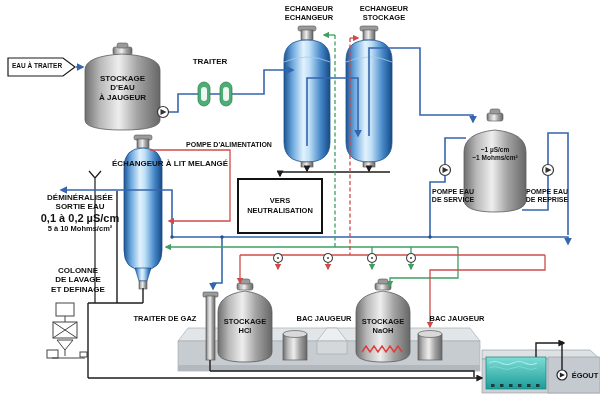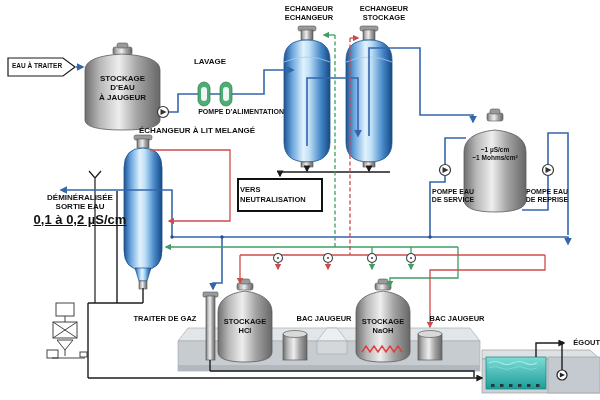--- a/index.html
+++ b/index.html
@@ -4,24 +4,24 @@
 <style>
   html,body{margin:0;padding:0;background:#fff;}
   .stage{position:relative;width:600px;height:400px;background:#ffffff;overflow:hidden;
          font-family:"Liberation Sans",sans-serif;}
   .stage svg{position:absolute;left:0;top:0;z-index:1;}
   .lbl{position:absolute;font:bold 8px/1.18 "Liberation Sans",sans-serif;color:#101010;
        text-align:center;z-index:3;white-space:nowrap;}
   .lbl.s75{font-size:7.5px;}
   .lbl.s7{font-size:7px;}
   .lbl.s65{font-size:6.5px;}
-  .lbl.la{text-align:right;}
+  .lbl.la{text-align:center;margin-top:33px;}
   .vnbox{position:absolute;left:237px;top:178px;width:80px;border:2px solid #111;
-         background:#fff;padding:5px 1px;z-index:3;font:bold 7.5px/1.35 "Liberation Sans",sans-serif;
-         color:#101010;}
+         background:#fff;padding:16px 1px;z-index:3;font:bold 7.5px/1.35 "Liberation Sans",sans-serif;
+         text-align:center;color:#101010;}
 </style>
 </head>
 <body>
 
 <div class="stage">
 
 <svg width="600" height="400" viewBox="0 0 600 400">
   <defs>
     <linearGradient id="gBlue" x1="0" y1="0" x2="1" y2="0">
       <stop offset="0" stop-color="#1d5493"></stop>
@@ -262,21 +262,21 @@
   <span>EAU À TRAITER</span>
 </div>
 
 <div class="lbl" style="left:85px;top:74px;width:75px;">
   <div>STOCKAGE</div>
   <div>D'EAU</div>
   <div>À JAUGEUR</div>
 </div>
 
 <div class="lbl" style="left:180px;top:57px;width:60px;">
-  <span>LAVAGE</span>
+  <span>TRAITER</span>
 </div>
 
 <div class="lbl s7 la" style="left:174px;top:108px;width:110px;">
   <span>POMPE D'ALIMENTATION</span>
 </div>
 
 <div class="lbl la" style="left:85px;top:126px;width:170px;">
   <span>ÉCHANGEUR À LIT MELANGÉ</span>
 </div>
 
@@ -286,28 +286,34 @@
 </div>
 
 <div class="lbl s75" style="left:344px;top:5px;width:80px;">
   <div>ECHANGEUR</div>
   <div>STOCKAGE</div>
 </div>
 
 <div class="lbl" style="left:25px;top:193px;width:110px;">
   <div>DÉMINÉRALISÉE</div>
   <div>SORTIE EAU</div>
-  <div class="s75" style="font-size:13px;text-decoration:underline;">0,1 à 0,2 µS/cm</div>
+  <div class="s75" style="font-size:11px;">0,1 à 0,2 µS/cm</div>
+  <div class="s75" style="font-size:7.5px;">5 à 10 Mohms/cm²</div>
 </div>
 
 <div class="vnbox">
   <div>VERS</div>
   <div>NEUTRALISATION</div>
 </div>
 
+<div class="lbl" style="left:28px;top:266px;width:100px;">
+  <div>COLONNE</div>
+  <div>DE LAVAGE</div>
+  <div>ET DEFINAGE</div>
+</div>
 
 <div class="lbl s75" style="left:126px;top:315px;width:78px;">
   <span>TRAITER DE GAZ</span>
 </div>
 
 <div class="lbl s75" style="left:219px;top:318px;width:52px;">
   <div>STOCKAGE</div>
   <div>HCl</div>
 </div>
 

